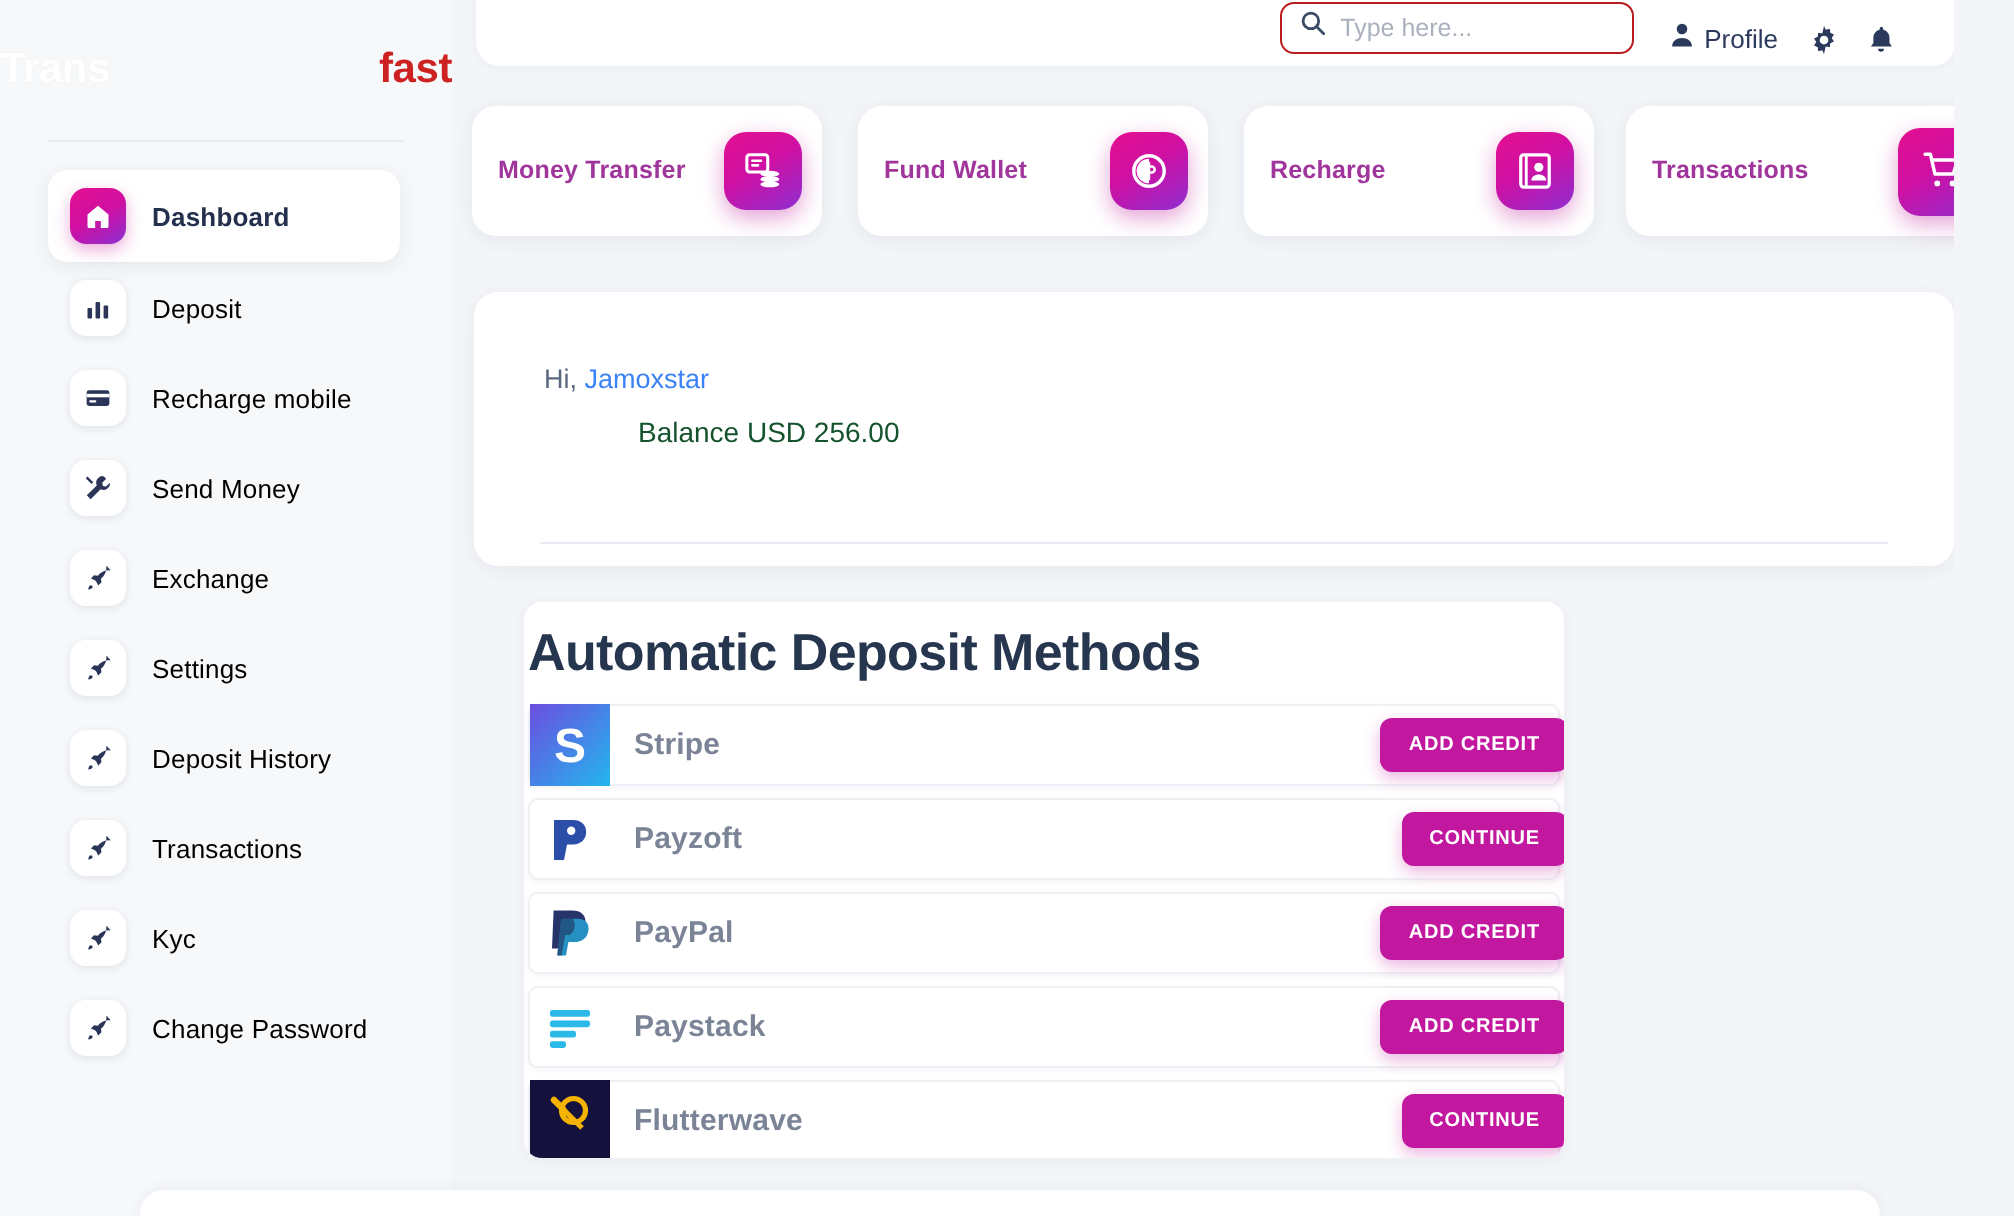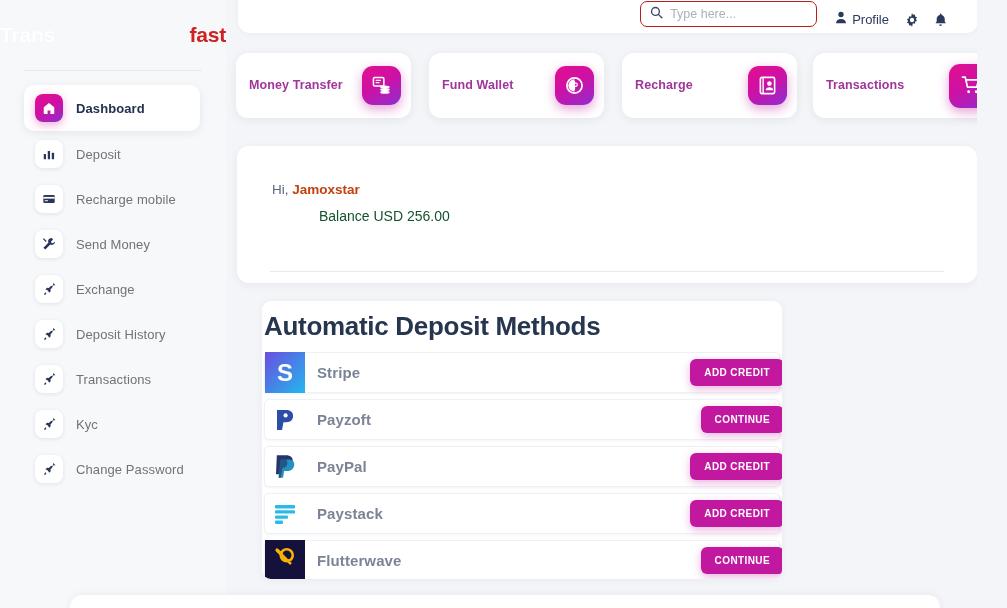--- a/index.html
+++ b/index.html
@@ -47,21 +47,21 @@
     box-shadow: 0 1px 4px rgba(25,42,70,.10);
     display: flex; align-items: center; justify-content: center;
     margin-right: 13px;
   }
   .nav-item.active .nav-ico {
     background: linear-gradient(150deg, #e30f8f 0%, #cf10a3 50%, #8b2fd0 100%);
     box-shadow: 0 3px 8px rgba(200,20,150,.35);
   }
   .nav-ico svg { display: block; }
   .nav-label {
-    font-size: 13px; color: #737373; letter-spacing: .1px;
+    font-size: 13px; color: #000000; letter-spacing: .1px;
   }
   .nav-item.active .nav-label { color: #23314e; font-weight: 700; }
 
   
   #header {
     position: absolute; left: 238px; top: -40px;
     width: 740px; height: 73px;
     background: #ffffff;
     border-radius: 12px;
     box-shadow: 0 1px 6px rgba(25,42,70,.04);
@@ -123,21 +123,21 @@
   #balance-card {
     position: absolute; left: 237px; top: 146px;
     width: 740px; height: 137px;
     background: #ffffff; border-radius: 12px;
     box-shadow: 0 2px 10px rgba(25,42,70,.06);
   }
   #greeting {
     position: absolute; left: 35px; top: 36px;
     font-size: 13.5px; color: #5b6880;
   }
-  #greeting b { color: #c2410c; font-weight: 700; }
+  #greeting b { color: #3b82f6; font-weight: 400; }
   #balance-text {
     position: absolute; left: 42px; top: 62px;
     font-size: 14px; color: #14532d; margin-left: 40px;
   }
   #balance-divider {
     position: absolute; left: 33px; right: 33px; top: 125px;
     height: 1px; background: #e7eaf0;
   }
 
   
@@ -248,20 +248,29 @@
         <span class="nav-label">Send Money</span>
       </div>
       <div class="nav-item">
         <span class="nav-ico">
           <svg width="13" height="13" viewBox="0 0 16 16" fill="#2a3558">
             <path d="M14.3 1.7C11 1.3 8.1 2.6 6.2 5L4 4.7 2 6.7l2.5 1.1.9.9L6.5 11l2-2-.3-2.2c2.4-1.9 3.7-4.8 3.3-8.1z" transform="translate(1,1)"></path>
             <path d="M2.2 12.2c-.6.6-.8 2.3-.8 2.3s1.7-.2 2.3-.8c.5-.5.5-1.1 0-1.5-.4-.5-1-.5-1.5 0z"></path>
           </svg>
         </span>
         <span class="nav-label">Exchange</span>
+      </div>
+      <div class="nav-item">
+        <span class="nav-ico">
+          <svg width="13" height="13" viewBox="0 0 16 16" fill="#2a3558">
+            <path d="M14.3 1.7C11 1.3 8.1 2.6 6.2 5L4 4.7 2 6.7l2.5 1.1.9.9L6.5 11l2-2-.3-2.2c2.4-1.9 3.7-4.8 3.3-8.1z" transform="translate(1,1)"></path>
+            <path d="M2.2 12.2c-.6.6-.8 2.3-.8 2.3s1.7-.2 2.3-.8c.5-.5.5-1.1 0-1.5-.4-.5-1-.5-1.5 0z"></path>
+          </svg>
+        </span>
+        <span class="nav-label">Settings</span>
       </div>
       <div class="nav-item">
         <span class="nav-ico">
           <svg width="13" height="13" viewBox="0 0 16 16" fill="#2a3558">
             <path d="M14.3 1.7C11 1.3 8.1 2.6 6.2 5L4 4.7 2 6.7l2.5 1.1.9.9L6.5 11l2-2-.3-2.2c2.4-1.9 3.7-4.8 3.3-8.1z" transform="translate(1,1)"></path>
             <path d="M2.2 12.2c-.6.6-.8 2.3-.8 2.3s1.7-.2 2.3-.8c.5-.5.5-1.1 0-1.5-.4-.5-1-.5-1.5 0z"></path>
           </svg>
         </span>
         <span class="nav-label">Deposit History</span>
       </div>

